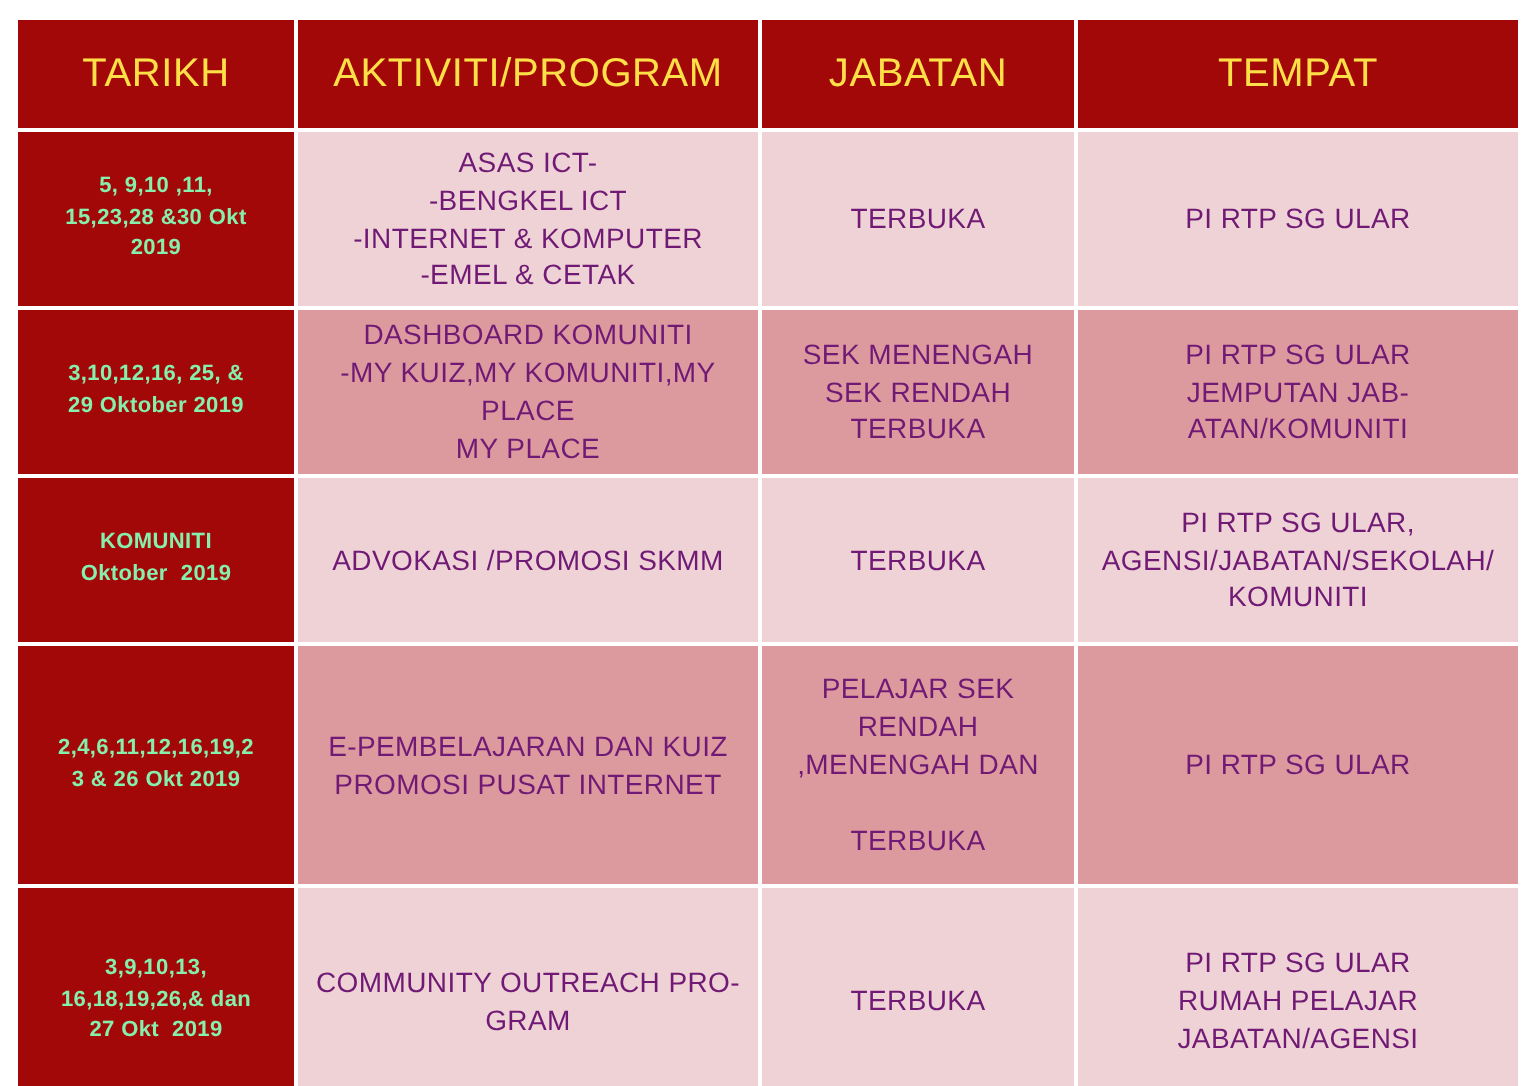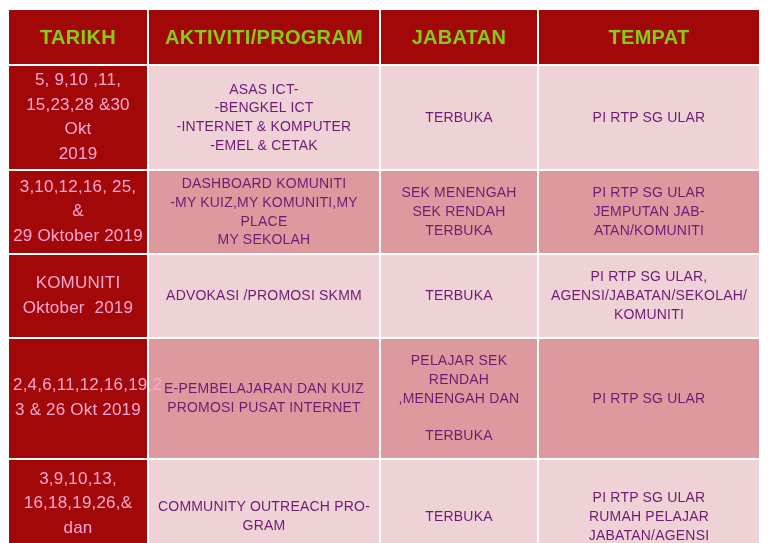--- a/index.html
+++ b/index.html
@@ -35,34 +35,34 @@
   }
   
   col.c-tarikh   { width: 140px; }
   col.c-aktiviti { width: 232px; }
   col.c-sasaran  { width: 158px; }
   col.c-tempat   { width: 222px; }
 
   
   thead th {
     background: #a30808;
-    color: #84cc16;
-    font-weight: bold;
+    color: #fde047;
+    font-weight: normal;
     font-size: 20px;
     letter-spacing: 0.3px;
     height: 50px;
     line-height: 1.1;
   }
 
   
   td.date-cell {
     background: #a30808;
-    color: #f9a8d4;
-    font-weight: normal;
-    font-size: 17px;
+    color: #86efac;
+    font-weight: bold;
+    font-size: 11px;
     line-height: 1.45;
     letter-spacing: 0.2px;
   }
 
   
   td.body-cell {
     color: #701a75;
     font-size: 14px;
     line-height: 1.35;
     letter-spacing: 0.2px;
@@ -132,21 +132,21 @@
           <td class="date-cell">
             <span class="cell-lines">
               <span class="ln">3,10,12,16, 25, &amp;</span>
               <span class="ln">29 Oktober 2019</span>
             </span>
           </td>
           <td class="body-cell">
             <span class="cell-lines">
               <span class="ln">DASHBOARD KOMUNITI</span>
               <span class="ln">-MY KUIZ,MY KOMUNITI,MY PLACE</span>
-              <span class="ln">MY SEKOLAH</span>
+              <span class="ln">MY PLACE</span>
             </span>
           </td>
           <td class="body-cell">
             <span class="cell-lines">
               <span class="ln">SEK MENENGAH</span>
               <span class="ln">SEK RENDAH</span>
               <span class="ln">TERBUKA</span>
             </span>
           </td>
           <td class="body-cell">

